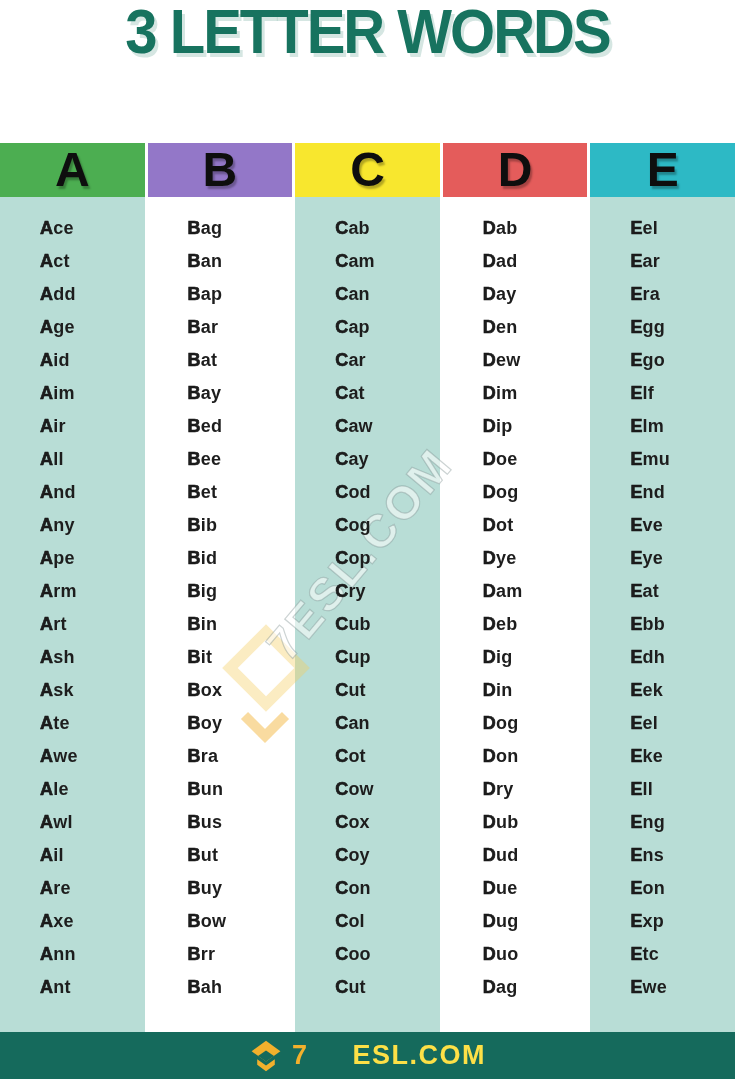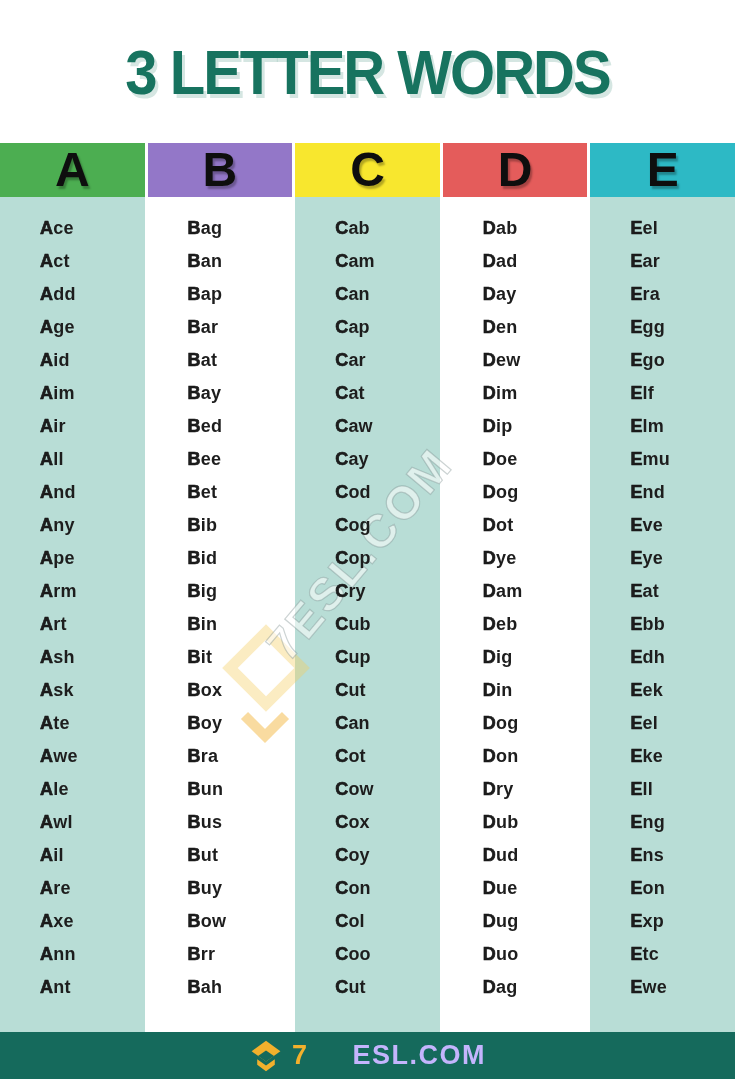--- a/index.html
+++ b/index.html
@@ -13,21 +13,20 @@
     width: 735px;
     height: 1079px;
     background: #ffffff;
     overflow: hidden;
     margin: 0 auto;
   }
   
   .title-wrap {
     height: 143px;
     display: flex;
-    align-items: center;
     justify-content: center;
   }
   .page-title {
     margin: 0;
     font-size: 58px;
     font-weight: 800;
     letter-spacing: -2px;
     color: #17735f;
     text-shadow: 3px 4px 0 rgba(23, 115, 95, 0.18);
     transform: scaleY(1.08);
@@ -135,21 +134,21 @@
   }
   .cap-icon { display: inline-flex; }
   .brand {
     font-size: 27px;
     font-weight: 800;
     letter-spacing: 1.5px;
     line-height: 1;
     white-space: nowrap;
   }
   .brand-7 { color: #f2b02c; }
-  .brand-rest { color: #c4b5fd; margin-left: 44px; }
+  .brand-rest { color: #fde047; margin-left: 44px; }
 </style>
 </head>
 <body>
 
 <div class="page">
 
   <header class="title-wrap">
     <h1 class="page-title">3 LETTER WORDS</h1>
   </header>
 

